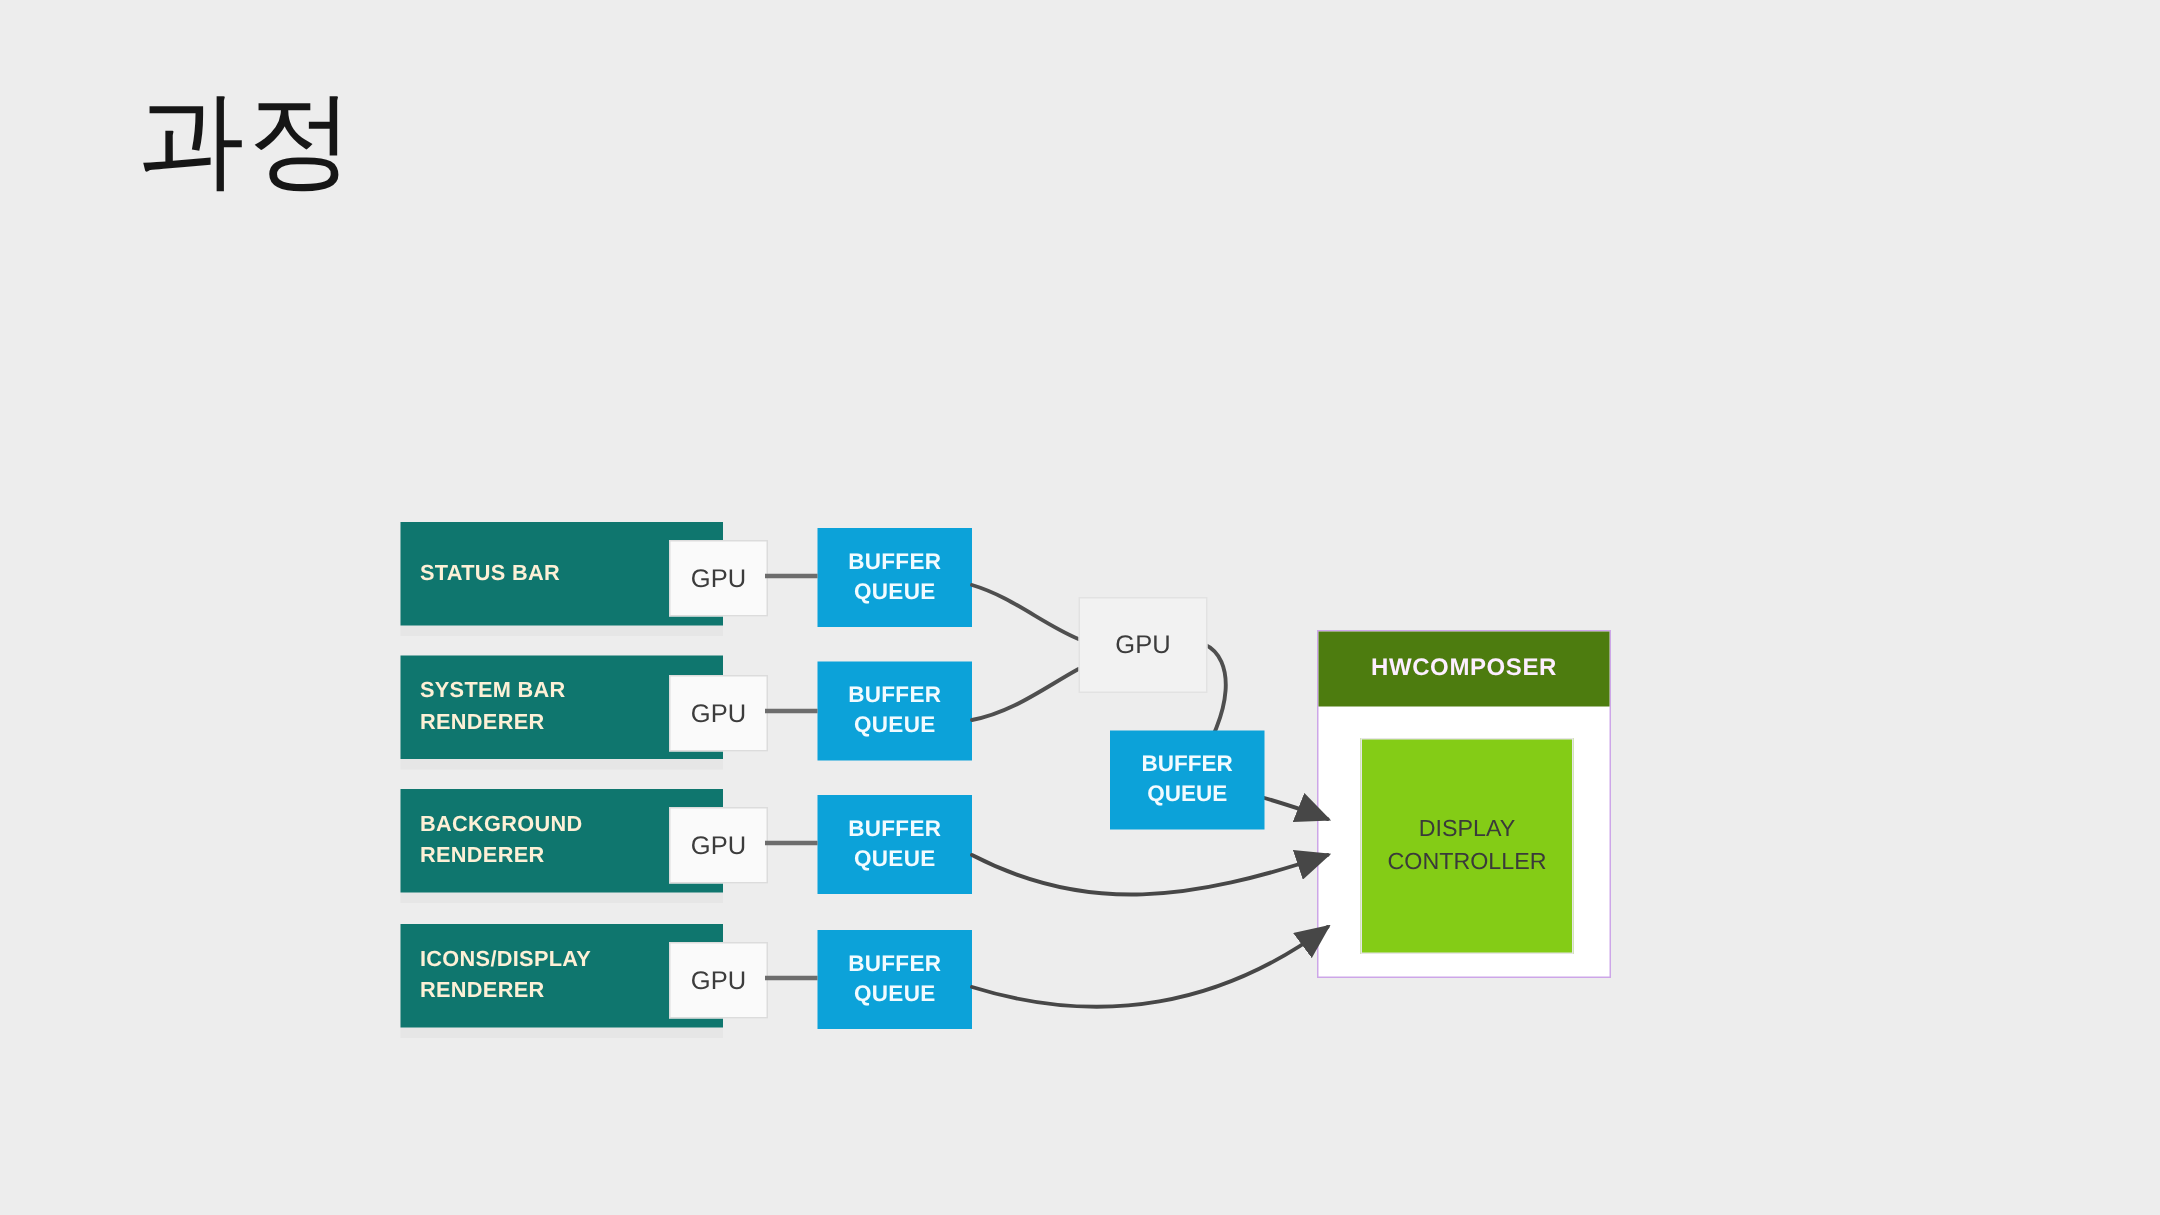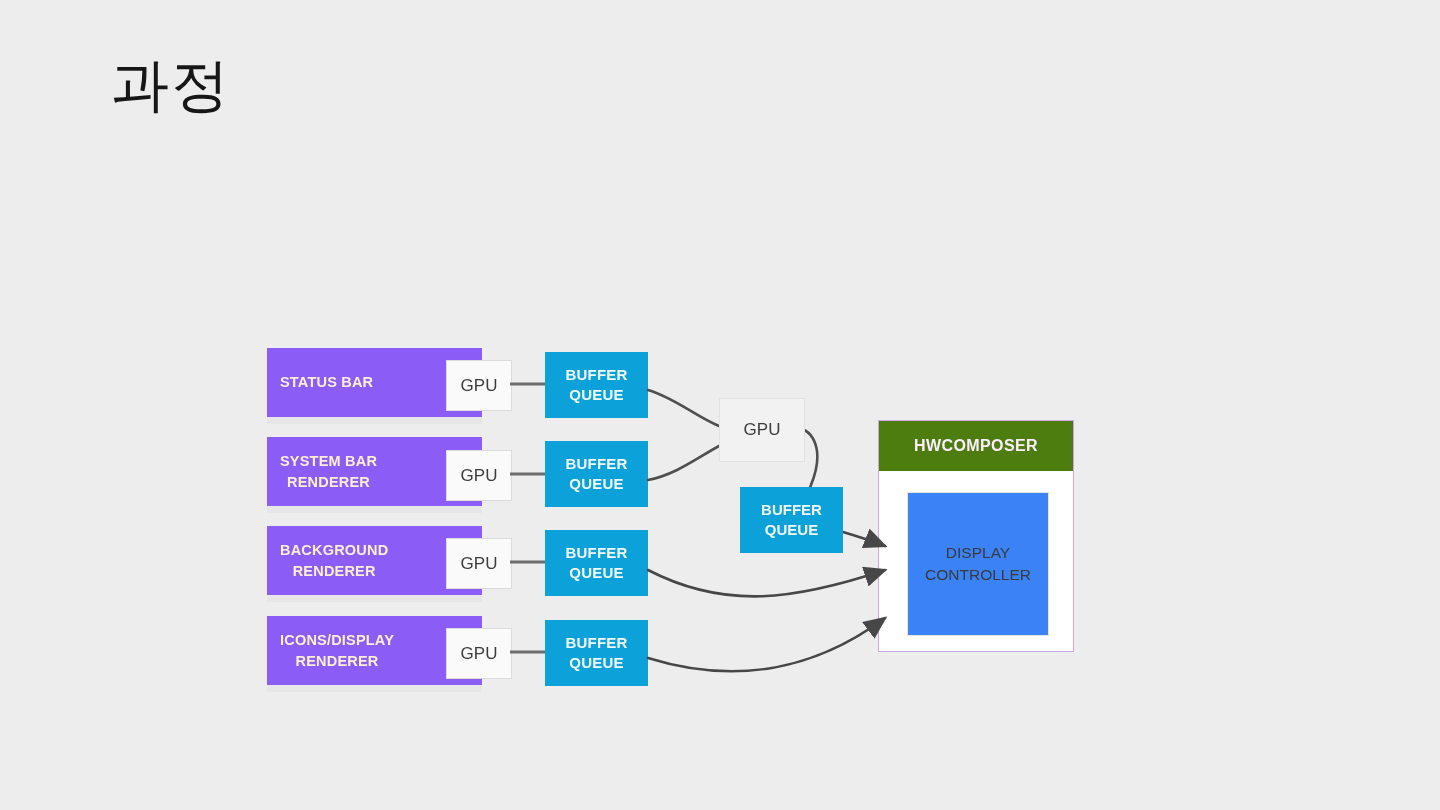--- a/index.html
+++ b/index.html
@@ -15,23 +15,23 @@
     position: relative;
   }
   #slide {
     position: absolute;
     left: 0; top: 0;
     width: 1440px;
     height: 810px;
   }
   #slide-title {
     position: absolute;
-    left: 111px;
+    left: 92px;
     top: 52px;
-    font-size: 58px;
+    font-size: 71px;
     font-weight: 400;
     color: #161616;
     letter-spacing: 2px;
     line-height: 1.15;
     font-family: "DejaVu Sans", "Liberation Sans", sans-serif;
     white-space: nowrap;
   }
 
   
   #diagram {
@@ -46,23 +46,22 @@
     left: 0; top: 0;
     width: 840px;
     height: 420px;
     pointer-events: none;
     z-index: 5;
   }
 
   
   .renderer-box {
     position: absolute;
-    background: #8b5cf6;
+    background: #0f766e;
     z-index: 2;
-    text-align: center;
   }
   .renderer-box .rb-label {
     position: absolute;
     left: 13px;
     top: 50%;
     transform: translateY(-50%);
     color: #fdf0d6;
     font-size: 14.5px;
     font-weight: bold;
     line-height: 1.45;
@@ -152,21 +151,21 @@
     text-align: center;
     color: #f2fbff;
     font-size: 15px;
     font-weight: bold;
     line-height: 1.32;
     white-space: pre-line;
     z-index: 6;
   }
   .display-ctrl {
     position: absolute;
-    background: #3b82f6;
+    background: #84cc16;
     border: 1px solid #e6e6e6;
     display: flex;
     align-items: center;
     justify-content: center;
     text-align: center;
     color: #3a3a3a;
     font-size: 15.5px;
     line-height: 1.4;
     white-space: pre-line;
     z-index: 6;

